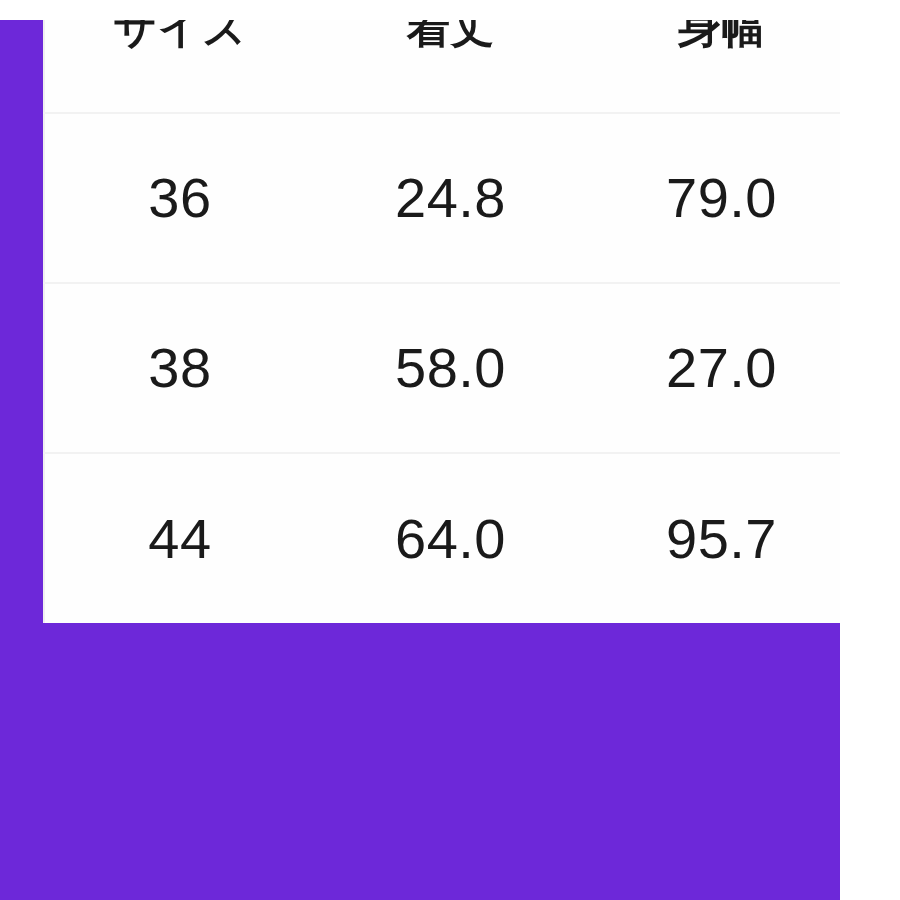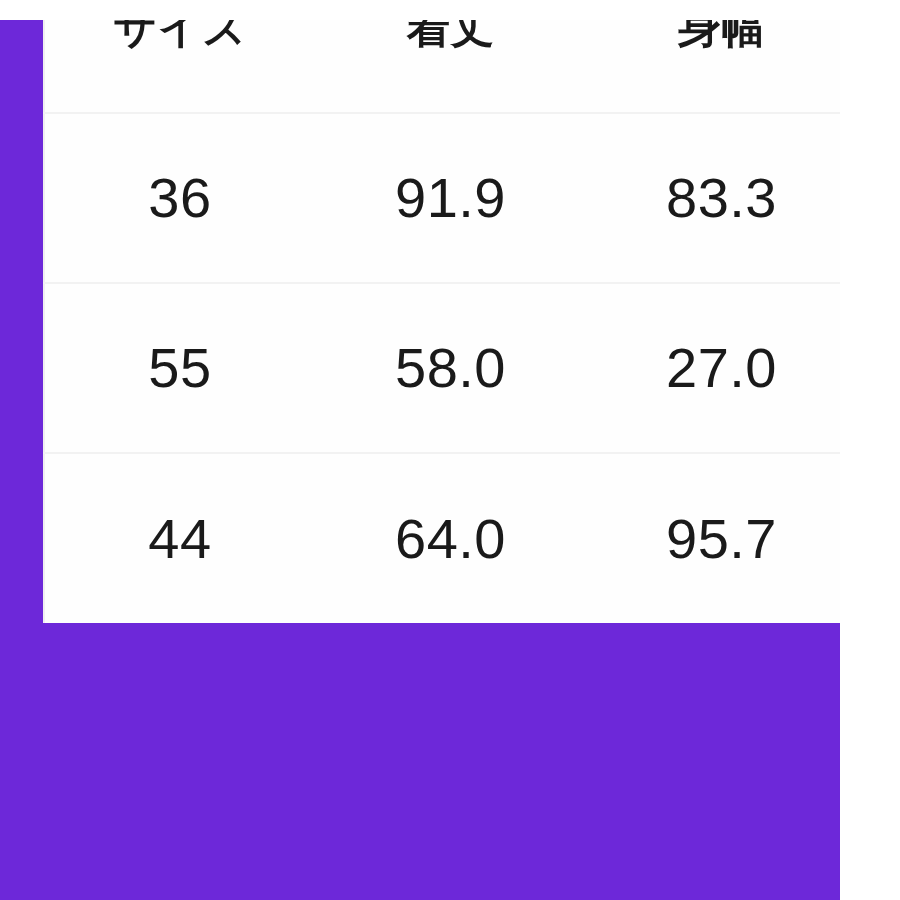--- a/index.html
+++ b/index.html
@@ -105,30 +105,30 @@
         </th>
       </tr>
     </thead>
 
     <tbody>
       <tr>
         <td>
           <span class="cell-text">36</span>
         </td>
         <td>
-          <span class="cell-text">91.9</span>
+          <span class="cell-text">24.8</span>
         </td>
         <td>
-          <span class="cell-text">83.3</span>
+          <span class="cell-text">79.0</span>
         </td>
       </tr>
 
       <tr>
         <td>
-          <span class="cell-text">55</span>
+          <span class="cell-text">38</span>
         </td>
         <td>
           <span class="cell-text">58.0</span>
         </td>
         <td>
           <span class="cell-text">27.0</span>
         </td>
       </tr>
 
 

